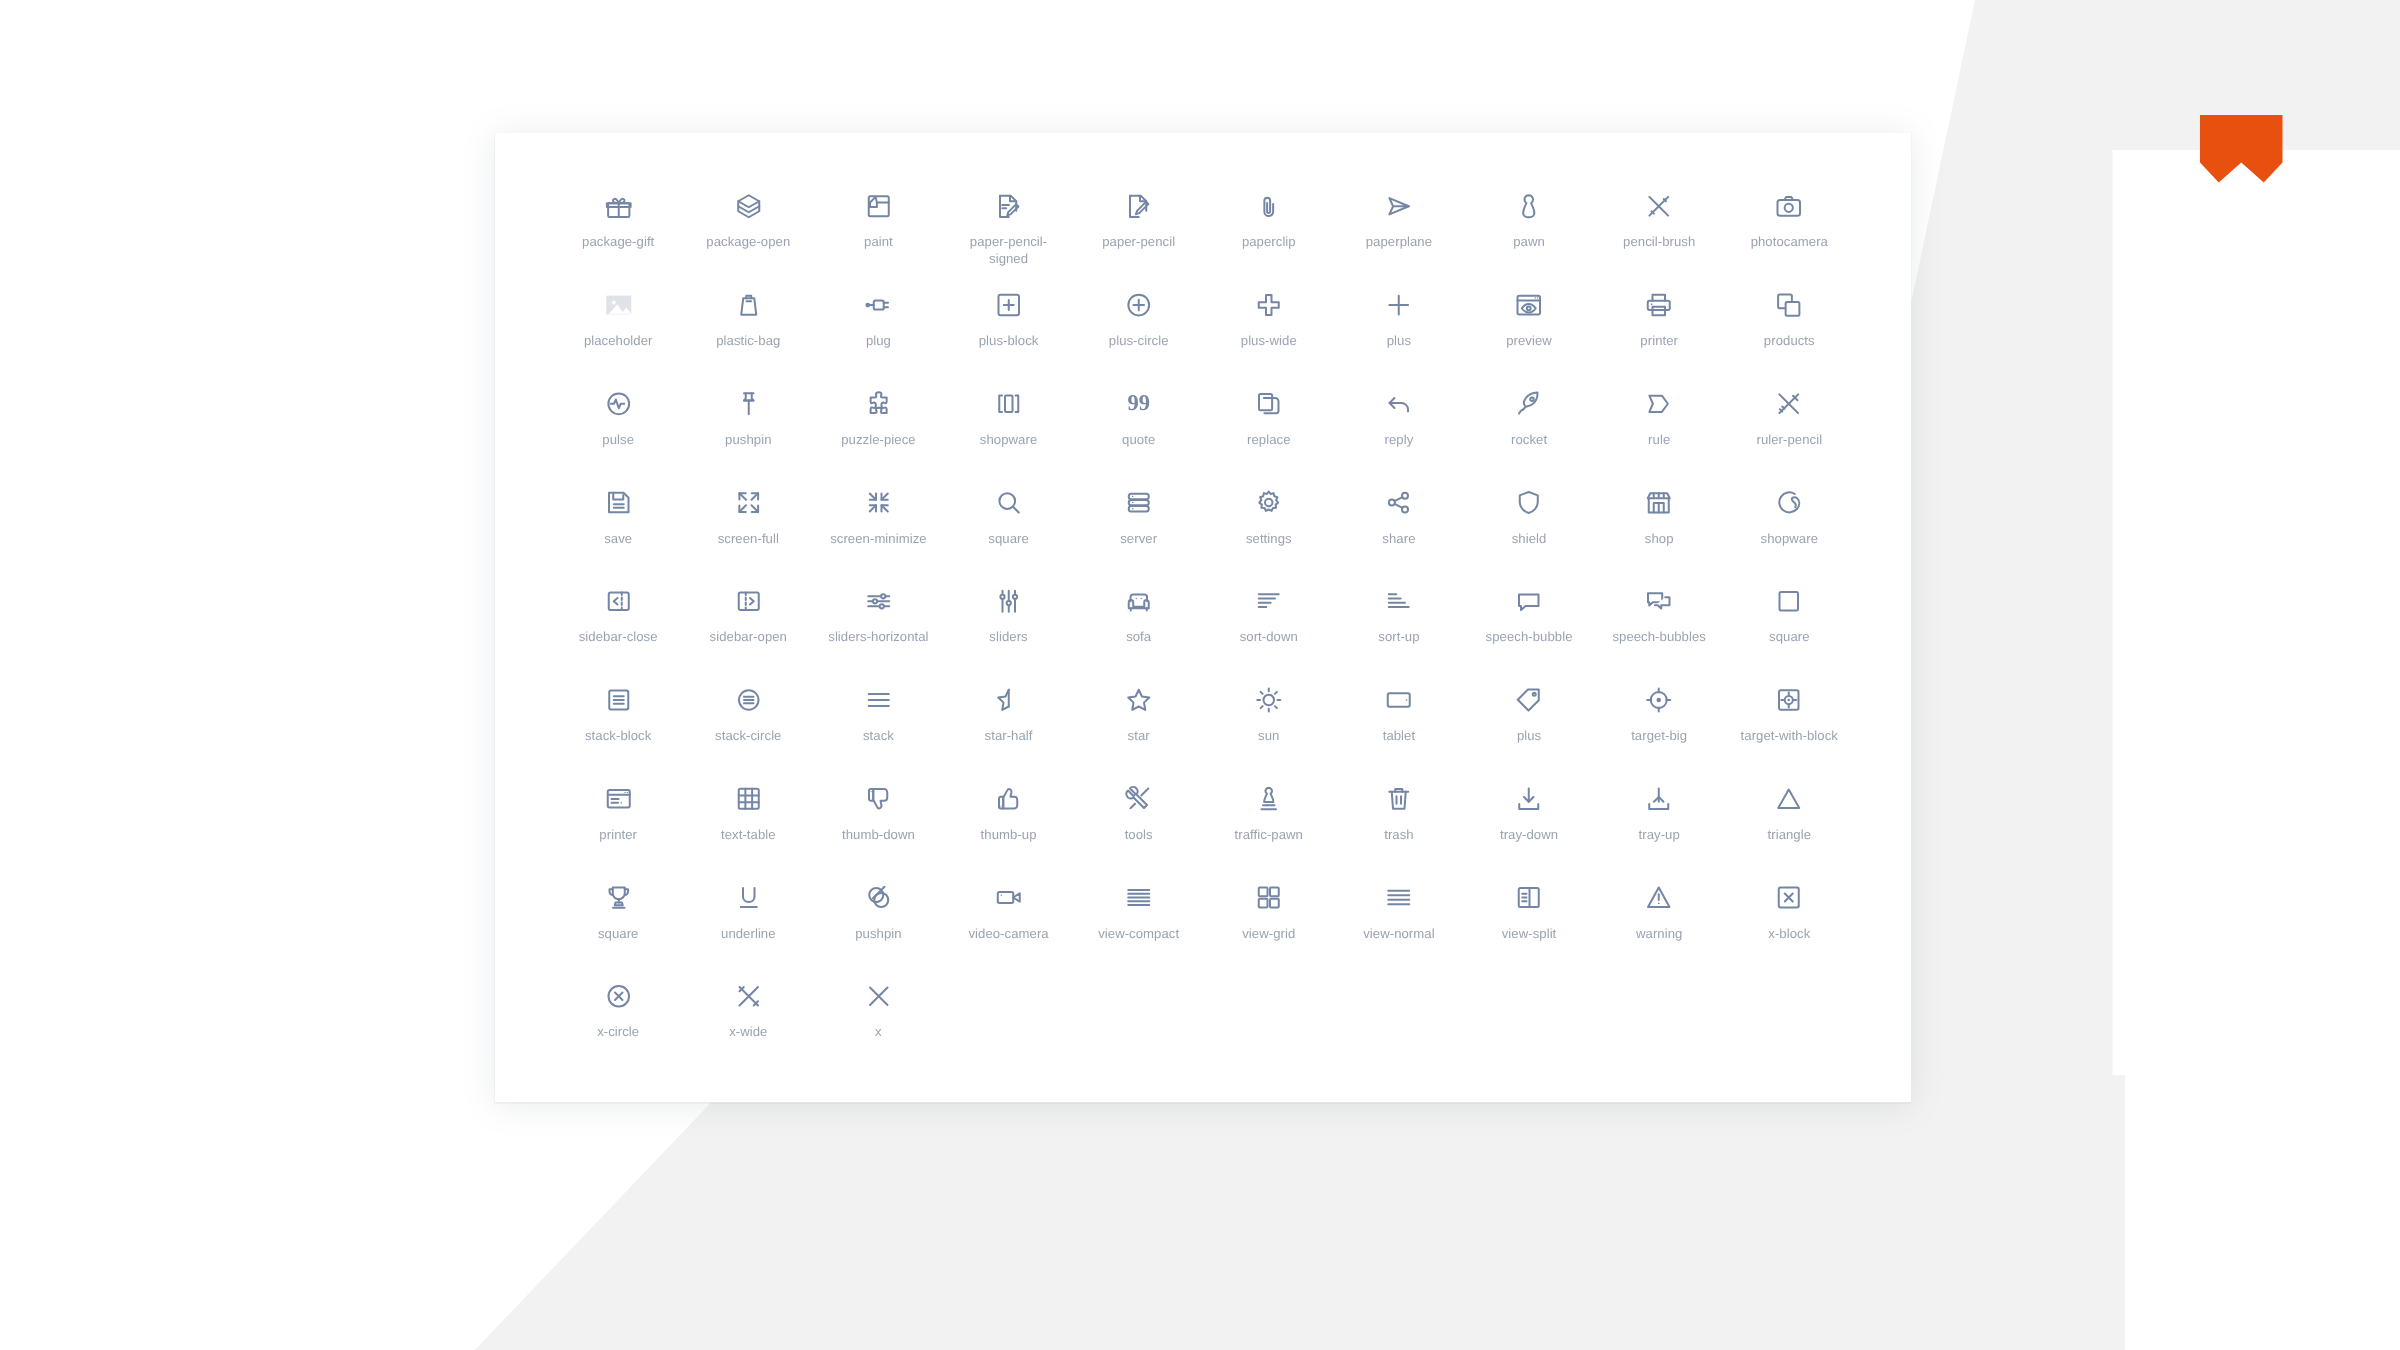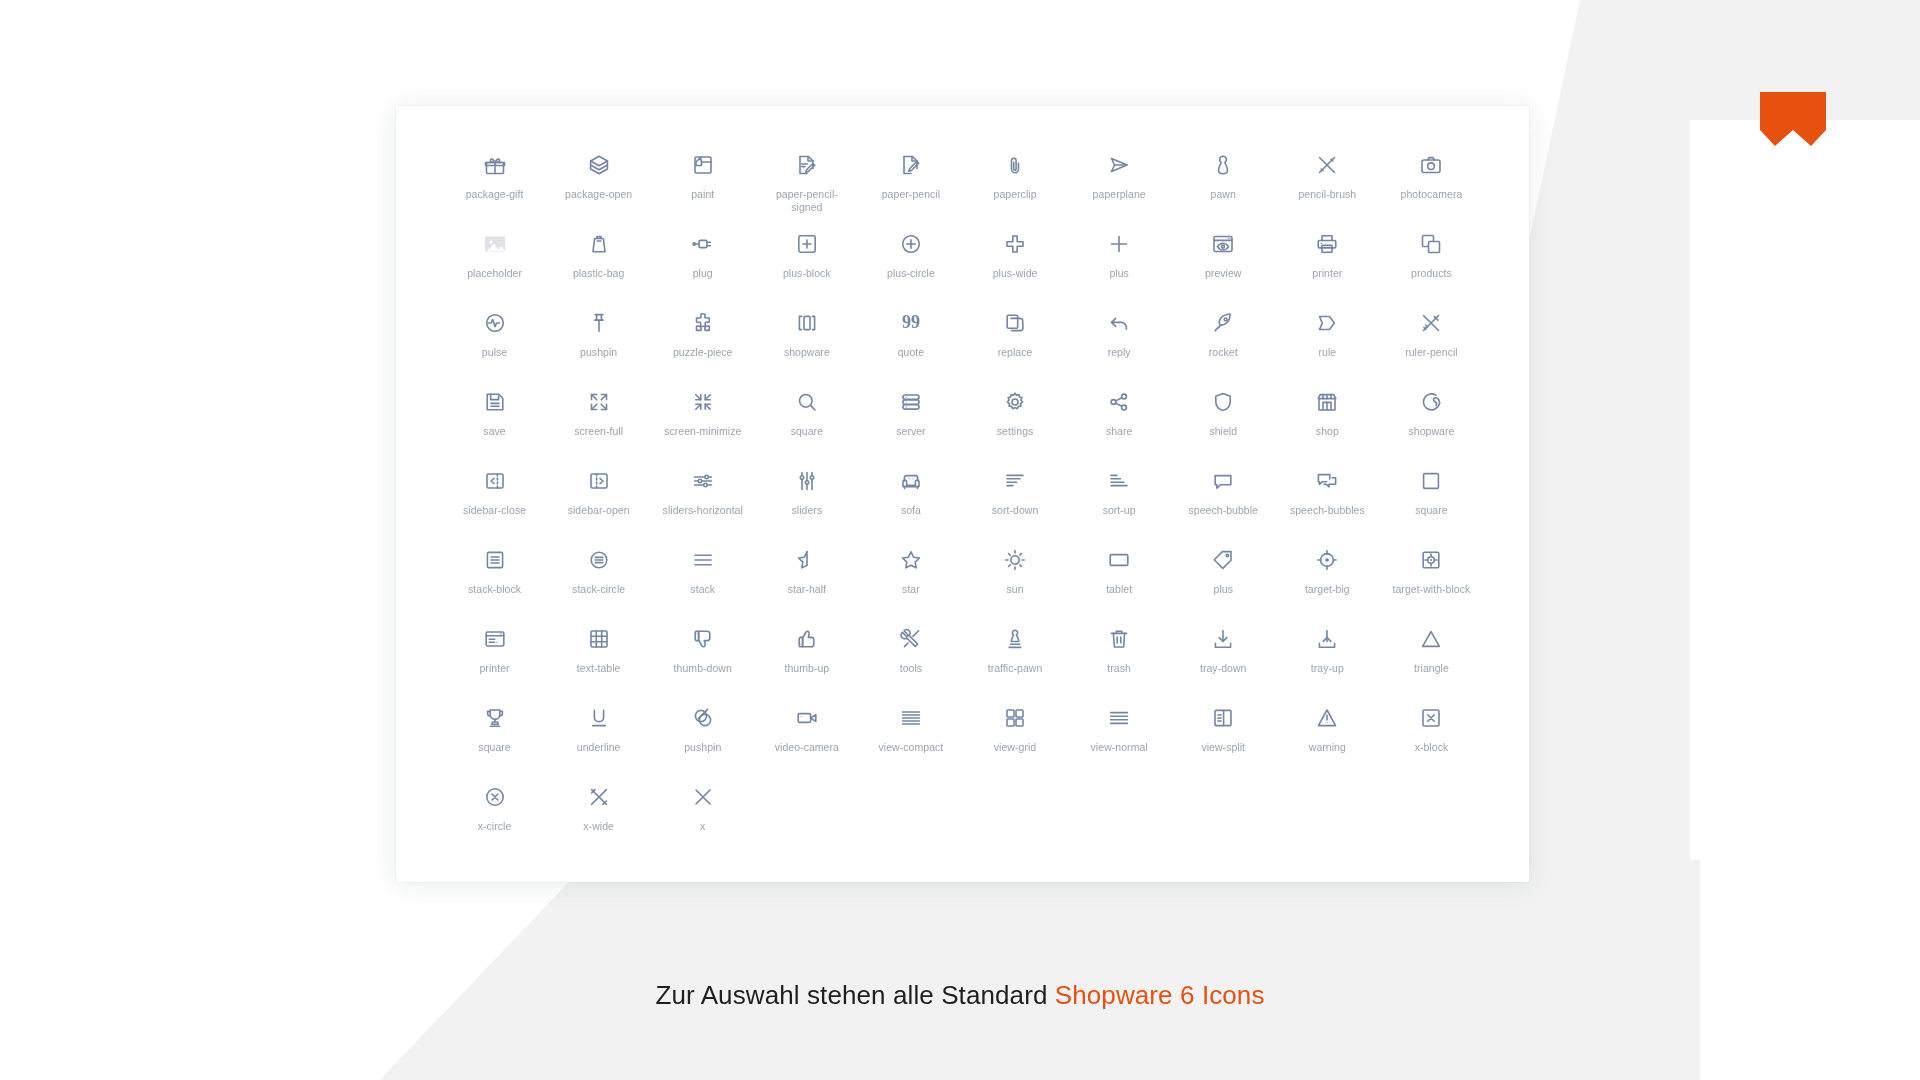--- a/index.html
+++ b/index.html
@@ -1094,17 +1094,14 @@
               <g stroke="currentColor" fill="none" stroke-width="1.6" stroke-linecap="round" stroke-linejoin="round">
                 <path d="M5 5l14 14M19 5L5 19"></path>
               </g>
             </svg>
           </span>
           <span class="lbl">x</span>
         </div>
       </div>
   </div>
 
-  <div class="caption">
-    <span>Zur Auswahl stehen alle Standard </span><span class="accent">Shopware 6 Icons</span>
-  </div>
 
 </div>
 
 </body></html>

